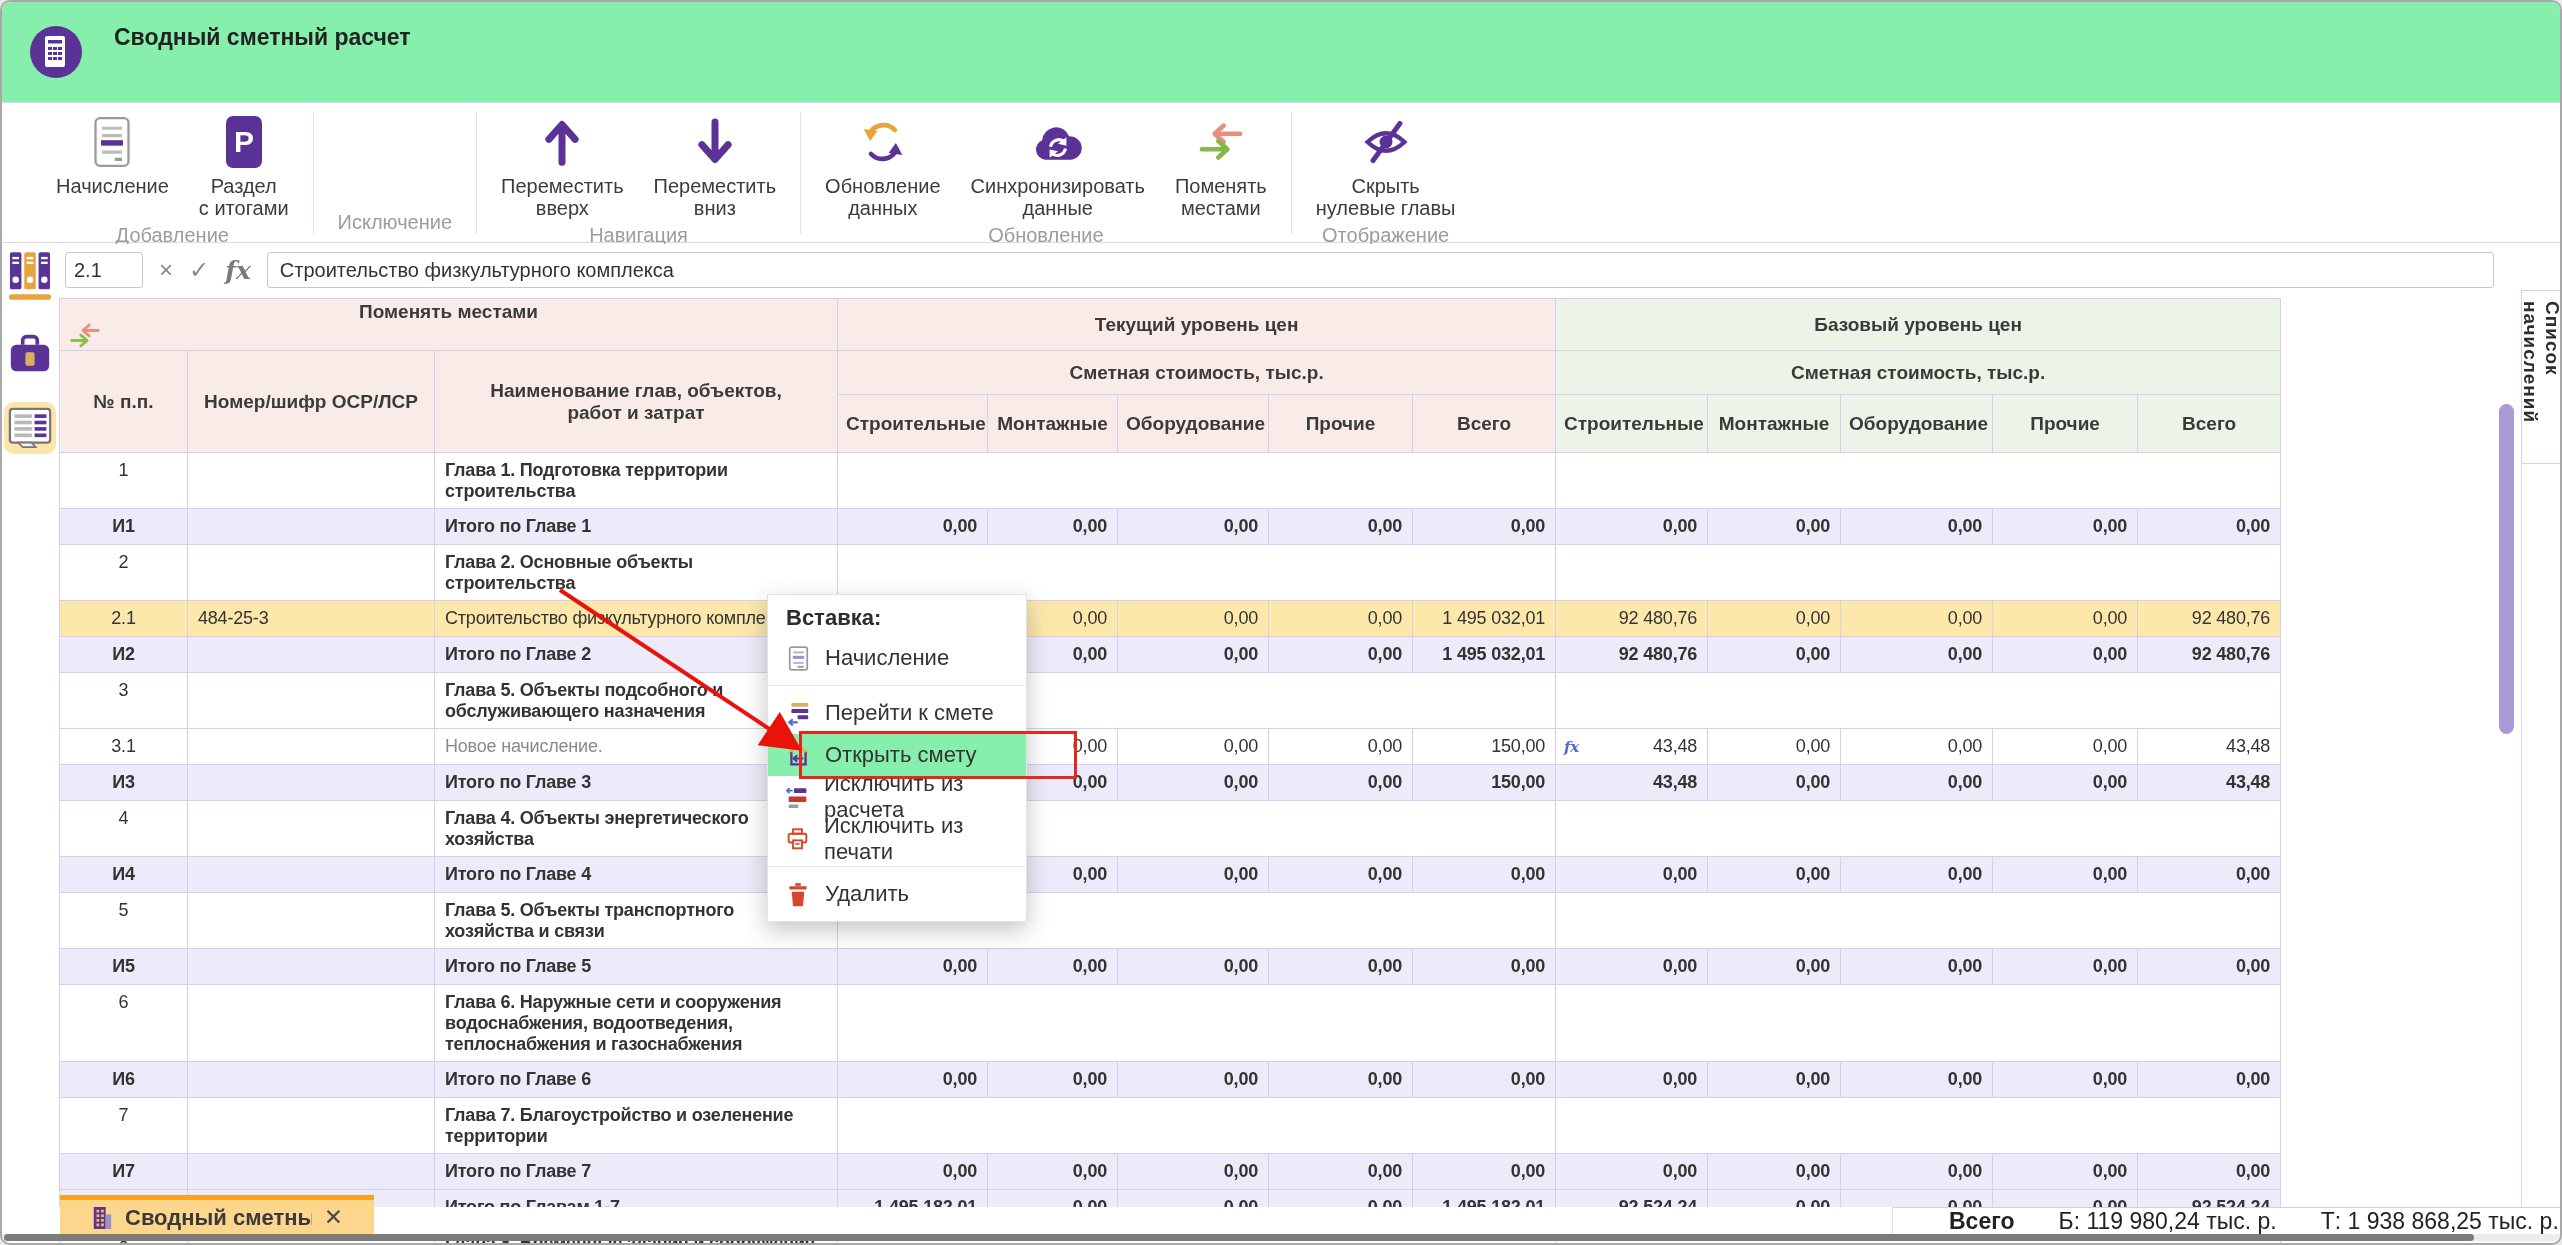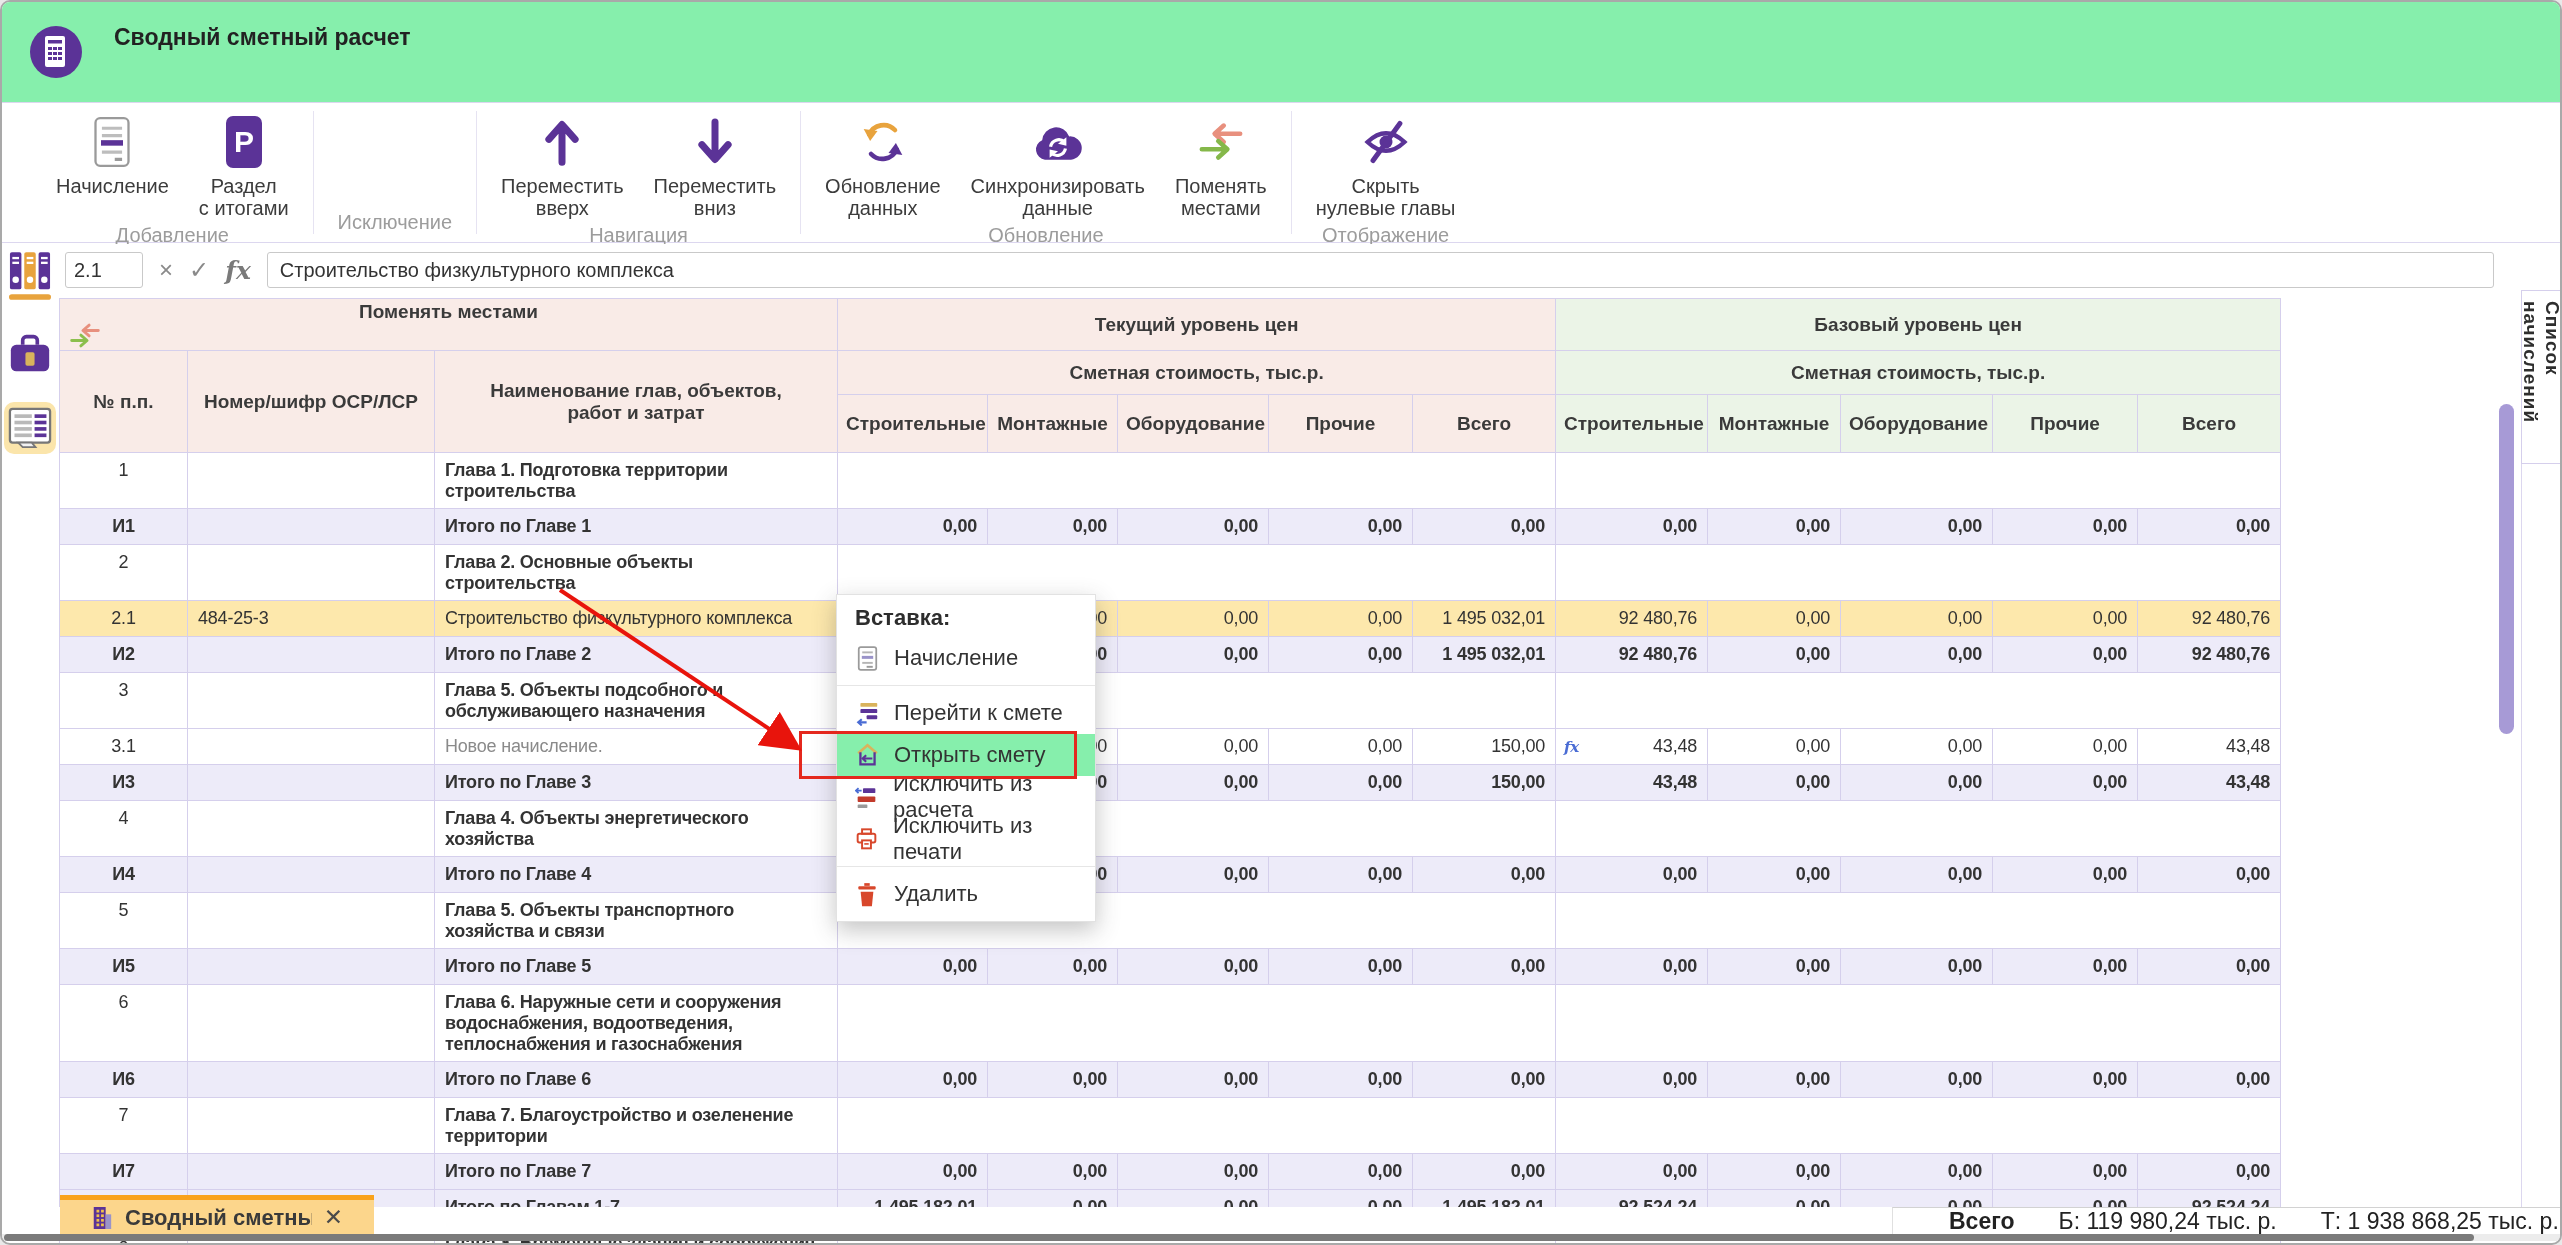--- a/index.html
+++ b/index.html
@@ -53,21 +53,21 @@
   .grid td { font-size:18px; letter-spacing:-0.2px; color:#333; padding:6.5px 10px; vertical-align:top; line-height:21px; }
   .grid td.num { text-align:center; }
   .grid td.val { text-align:right; position:relative; }
   tr.r-total td, tr.r-grand-total td { background:#edebf9; font-weight:bold; }
   tr.r-selected td { background:#fde8ac; }
   tr.r-chapter td.name { font-weight:bold; }
   td .fxmark { position:absolute; left:8px; top:8px; font-family:"DejaVu Serif",serif; font-style:italic; color:#4a6cd4; font-size:15px; font-weight:bold; }
   td.muted { color:#8a8a8a; }
 
   
-  .menu { position:absolute; left:834px; top:592px; width:260px; background:#fff; border:1px solid #e2e2e2;
+  .menu { position:absolute; left:765px; top:592px; width:260px; background:#fff; border:1px solid #e2e2e2;
           box-shadow:0 8px 22px rgba(60,60,60,.3); z-index:50; padding-bottom:6px; }
   .menu-header { font-weight:bold; font-size:22px; color:#2d2d2d; padding:10px 18px 6px; }
   .menu-item { display:flex; align-items:center; gap:15px; padding:8px 18px; font-size:22px; color:#333; height:42px; cursor:default; }
   .menu-item.highlighted { background:#86efac; }
   .menu-item .icn { width:24px; display:flex; justify-content:center; }
   .menu-divider { height:1px; background:#e6e6e6; margin:6px 0; }
   .red-box { position:absolute; left:797px; top:729px; width:278px; height:48px; border:3px solid #e4281e; z-index:55; pointer-events:none; }
   .annot-svg { position:absolute; left:0; top:0; z-index:60; pointer-events:none; }
 
   

